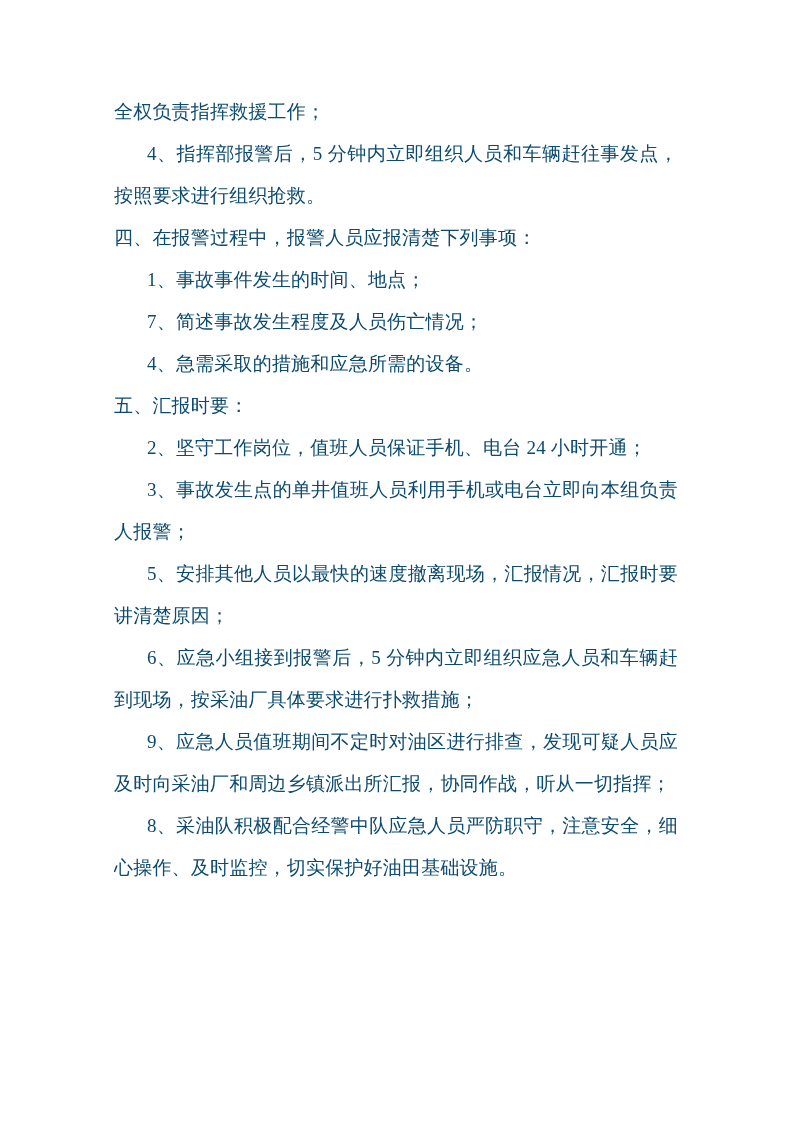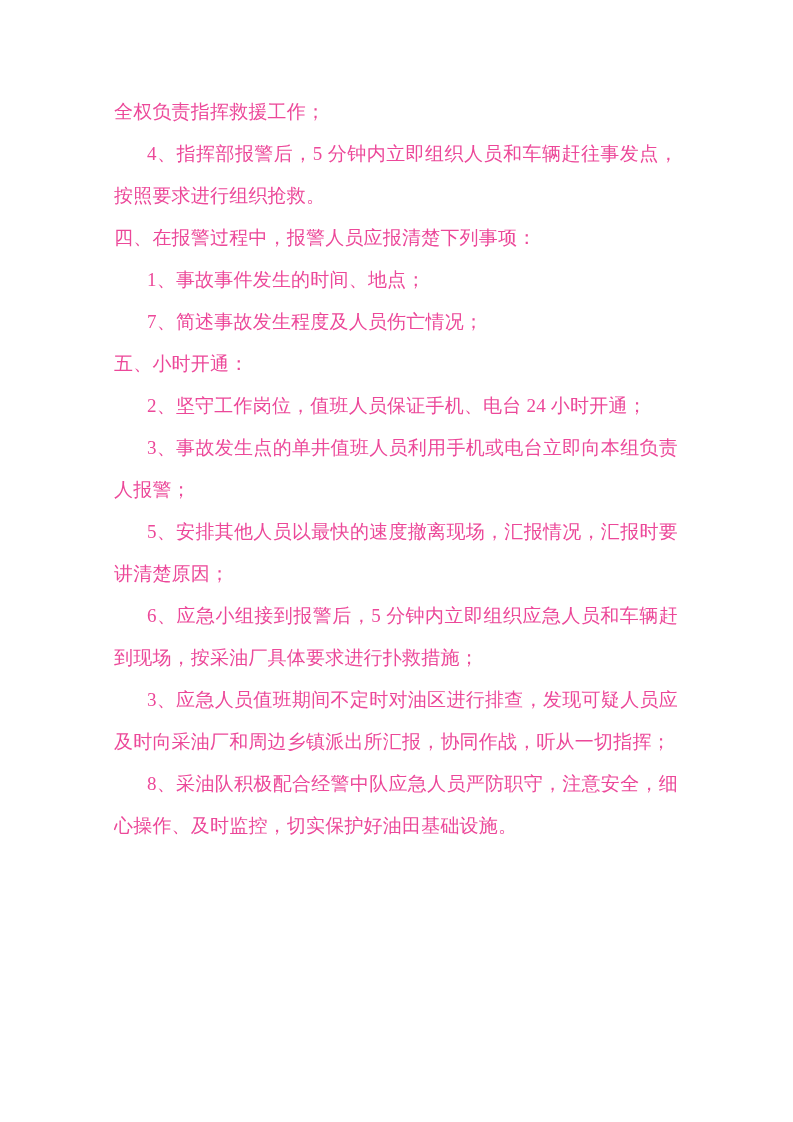--- a/index.html
+++ b/index.html
@@ -34,35 +34,36 @@
     text-indent: 33px;
   }
   .line.fill {
     text-align: justify;
     text-align-last: justify;
   }
 </style>
 </head>
 <body>
 
-<div class="page" style="background: rgb(255, 255, 255); color: #ec4899;">
+<div class="page" style="background: rgb(255, 255, 255); color: #0c4a6e;">
   <div class="content">
 
   <div class="line">全权负责指挥救援工作；</div>
       <div class="line indent fill">4、指挥部报警后，5 分钟内立即组织人员和车辆赶往事发点，</div>
       <div class="line">按照要求进行组织抢救。</div>
       <div class="line">四、在报警过程中，报警人员应报清楚下列事项：</div>
       <div class="line indent">1、事故事件发生的时间、地点；</div>
       <div class="line indent">7、简述事故发生程度及人员伤亡情况；</div>
-      <div class="line">五、小时开通：</div>
+      <div class="line indent">4、急需采取的措施和应急所需的设备。</div>
+      <div class="line">五、汇报时要：</div>
       <div class="line indent">2、坚守工作岗位，值班人员保证手机、电台 24 小时开通；</div>
       <div class="line indent fill">3、事故发生点的单井值班人员利用手机或电台立即向本组负责</div>
       <div class="line">人报警；</div>
       <div class="line indent fill">5、安排其他人员以最快的速度撤离现场，汇报情况，汇报时要</div>
       <div class="line">讲清楚原因；</div>
       <div class="line indent fill">6、应急小组接到报警后，5 分钟内立即组织应急人员和车辆赶</div>
       <div class="line">到现场，按采油厂具体要求进行扑救措施；</div>
-      <div class="line indent fill">3、应急人员值班期间不定时对油区进行排查，发现可疑人员应</div>
+      <div class="line indent fill">9、应急人员值班期间不定时对油区进行排查，发现可疑人员应</div>
       <div class="line">及时向采油厂和周边乡镇派出所汇报，协同作战，听从一切指挥；</div>
       <div class="line indent fill">8、采油队积极配合经警中队应急人员严防职守，注意安全，细</div>
       <div class="line">心操作、及时监控，切实保护好油田基础设施。</div>
     </div>
 </div>
 
 </body></html>

